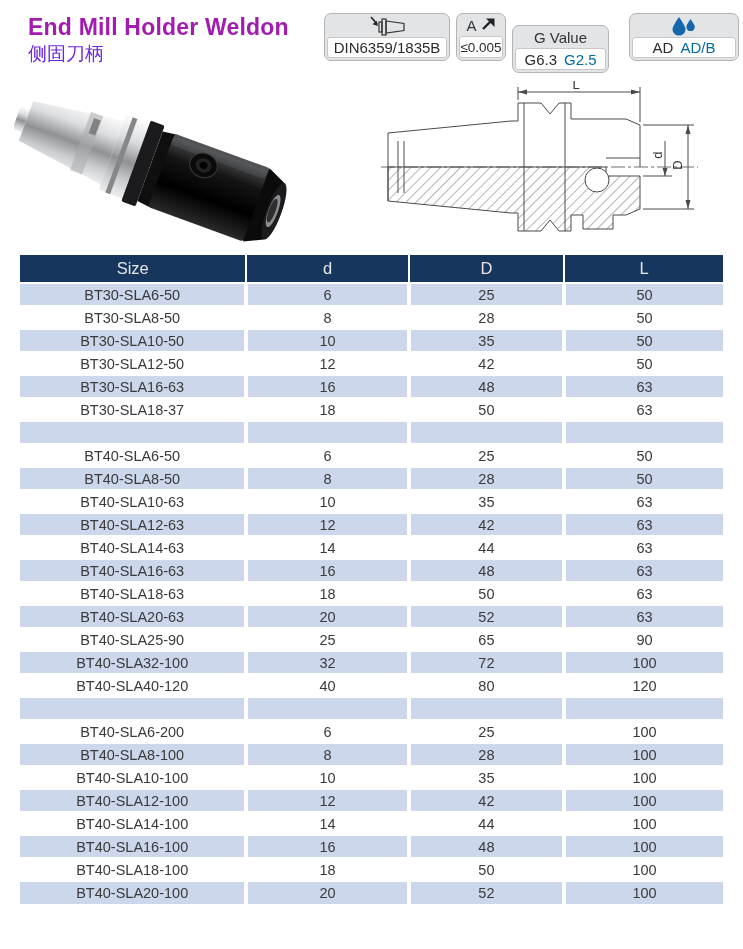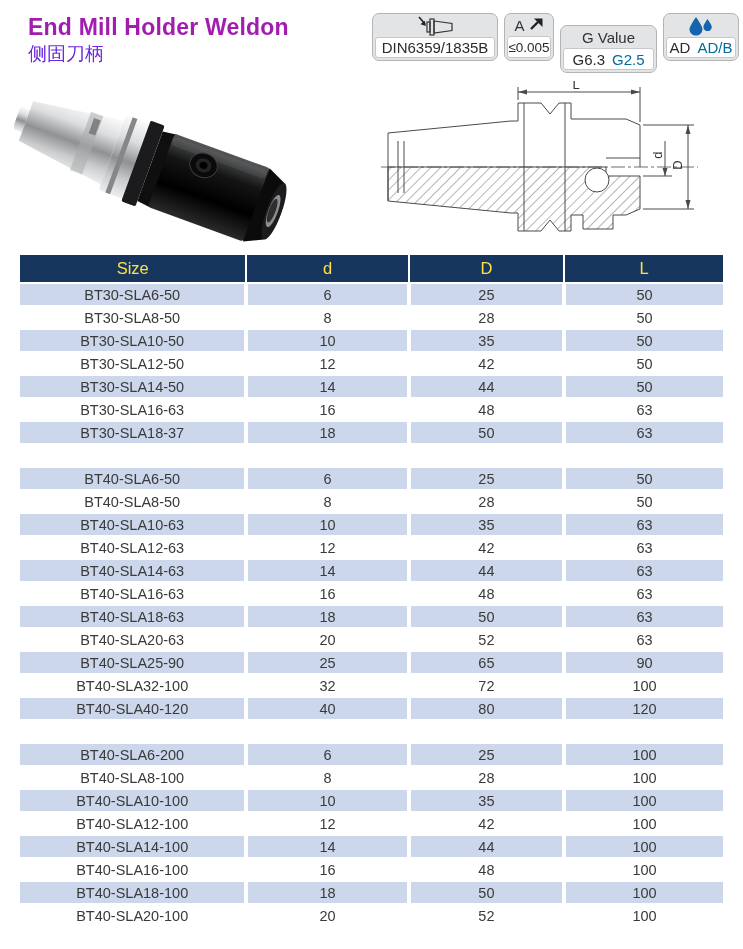--- a/index.html
+++ b/index.html
@@ -16,32 +16,32 @@
   .badge { height:48px; background:#e3e4e6; border:1px solid #b2b4b6; border-radius:7px;
            display:flex; flex-direction:column; justify-content:flex-end; padding:2px; }
   .badge-icon-area { flex:1; display:flex; align-items:center; justify-content:center; gap:4px; padding-bottom:1px; }
   .badge-strip { background:#fff; border:1px solid #c6c7c9; border-radius:3px; height:22px;
                  display:flex; align-items:center; justify-content:center; gap:7px;
                  font-size:15px; color:#2b2b2b; white-space:nowrap; padding:0 6px; }
   .badge-din   { width:126px; }
   .badge-a     { width:50px; }
   .badge-a .badge-strip { font-size:13.5px; padding:0 1px; }
   .badge-g     { width:97px;margin-top:12px; }
-  .badge-ad    { width:76px; }
+  .badge-ad    { width:110px;margin-left:14px; }
   .badge-head-text { font-size:15px; color:#333; display:flex; align-items:center; gap:5px; }
   .accent { color:#0369a1; }
 
   
   .images-row { position:relative; height:166px; margin-top:6px; }
   .photo-svg   { position:absolute; left:14px;  top:0; }
   .drawing-svg { position:absolute; left:378px; top:2px; }
 
   
   table.size-table { width:703px; margin:10px 20px 0 20px; border-collapse:collapse; table-layout:fixed; }
-  .size-table th { background:#17365e; color:#fde047; font-weight:400; font-size:16.5px; height:28px; text-align:center; }
+  .size-table th { background:#17365e; color:#e5e5e5; font-weight:400; font-size:16.5px; height:28px; text-align:center; }
   .size-table th + th { border-left:2px solid #fff; }
   .size-table td { height:23px; font-size:14.5px; color:#3a3a3a; text-align:center; border-top:2px solid #fff; }
   .size-table td + td { border-left:4px solid #fff; }
   .size-table tbody tr:nth-child(odd) td { background:#ccd7ec; }
   .col-size { width:32.2%; } .col-d { width:23.1%; } .col-D { width:22.1%; } .col-L { width:22.6%; }
 </style>
 </head>
 <body>
 
 <div class="page">
@@ -223,26 +223,20 @@
           <td>35</td>
           <td>50</td>
         </tr>
         <tr>
           <td>BT30-SLA12-50</td>
           <td>12</td>
           <td>42</td>
           <td>50</td>
         </tr>
         <tr>
-          <td>BT30-SLA14-50</td>
-          <td>14</td>
-          <td>44</td>
-          <td>50</td>
-        </tr>
-        <tr>
           <td>BT30-SLA16-63</td>
           <td>16</td>
           <td>48</td>
           <td>63</td>
         </tr>
         <tr>
           <td>BT30-SLA18-37</td>
           <td>18</td>
           <td>50</td>
           <td>63</td>

